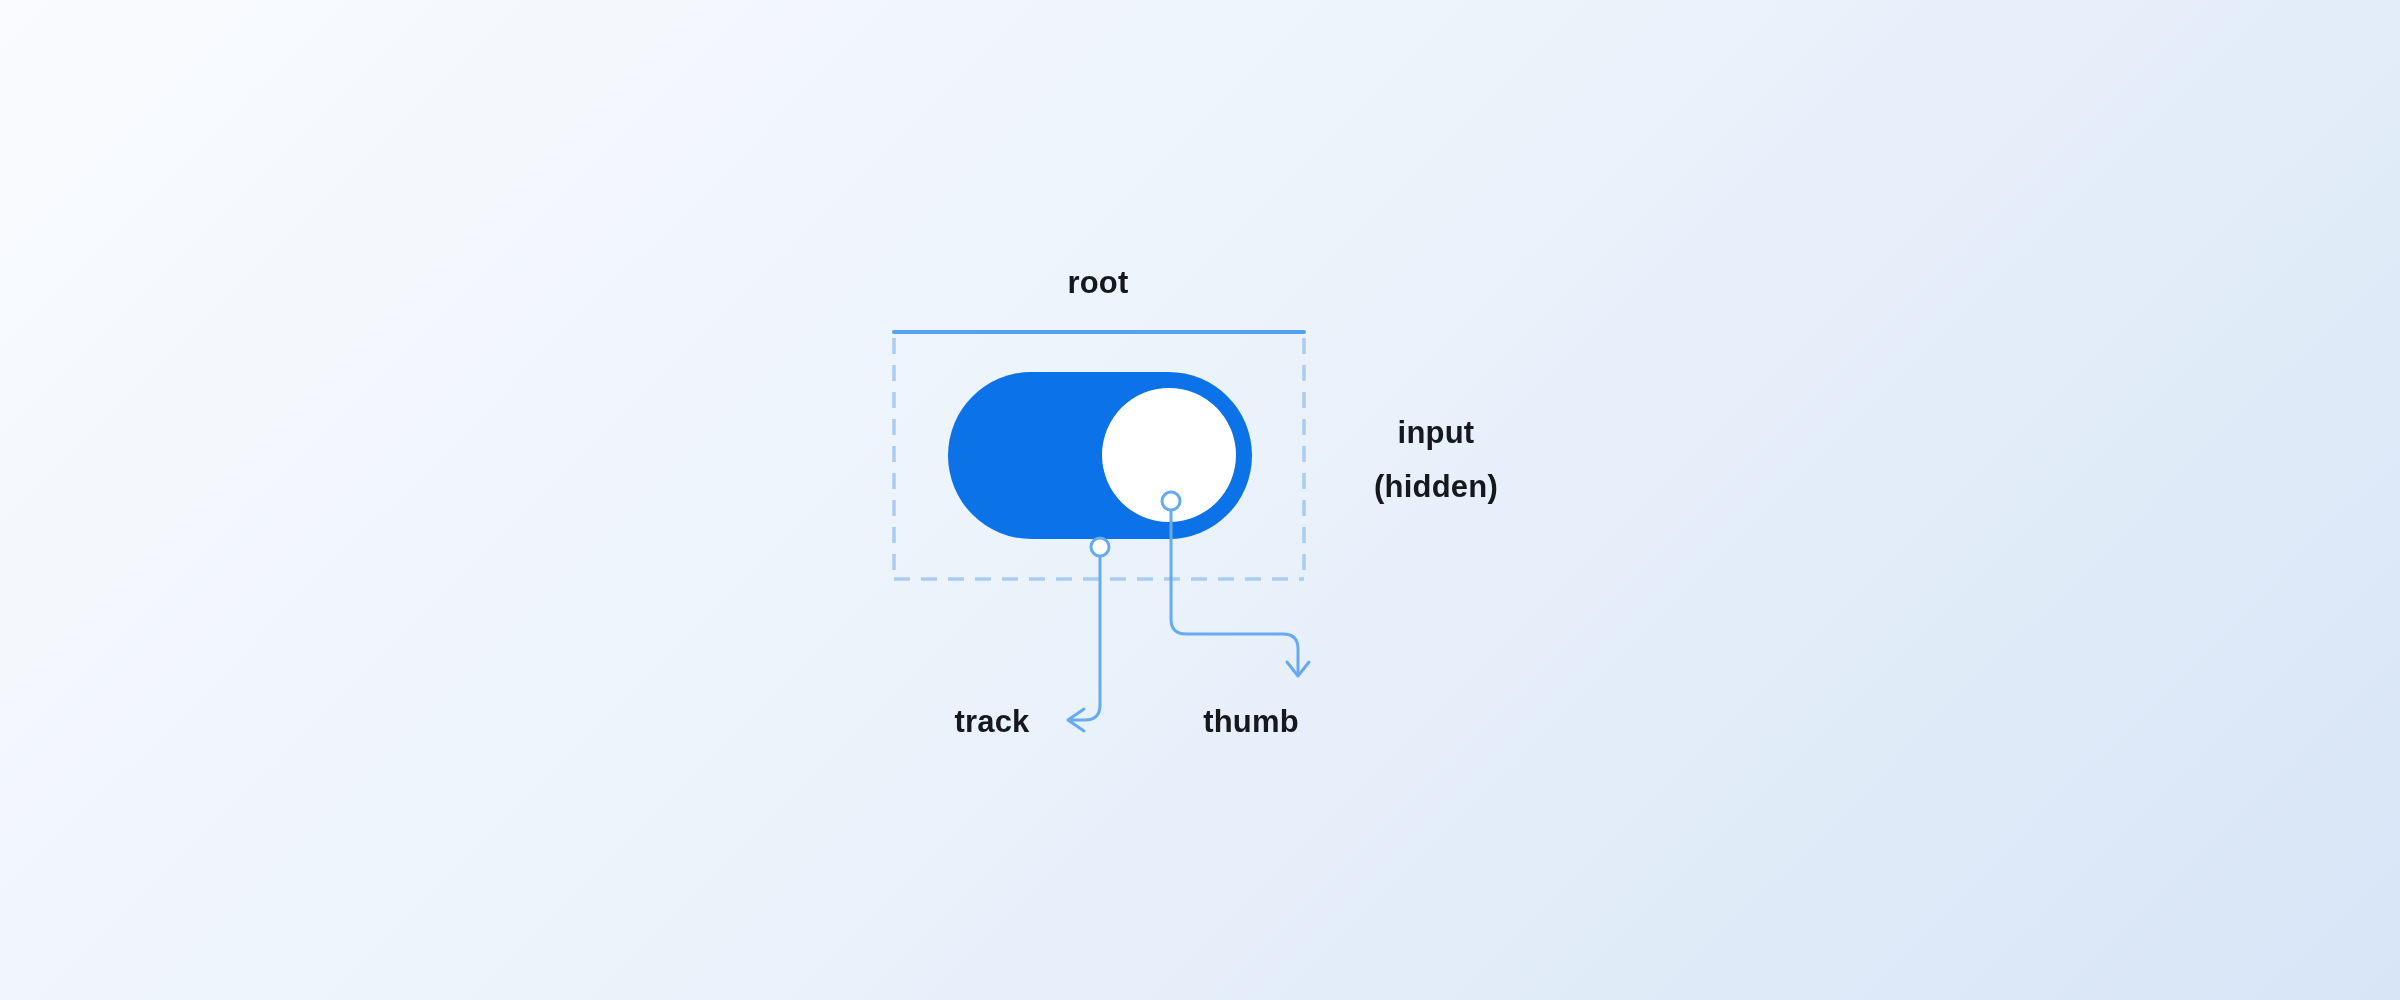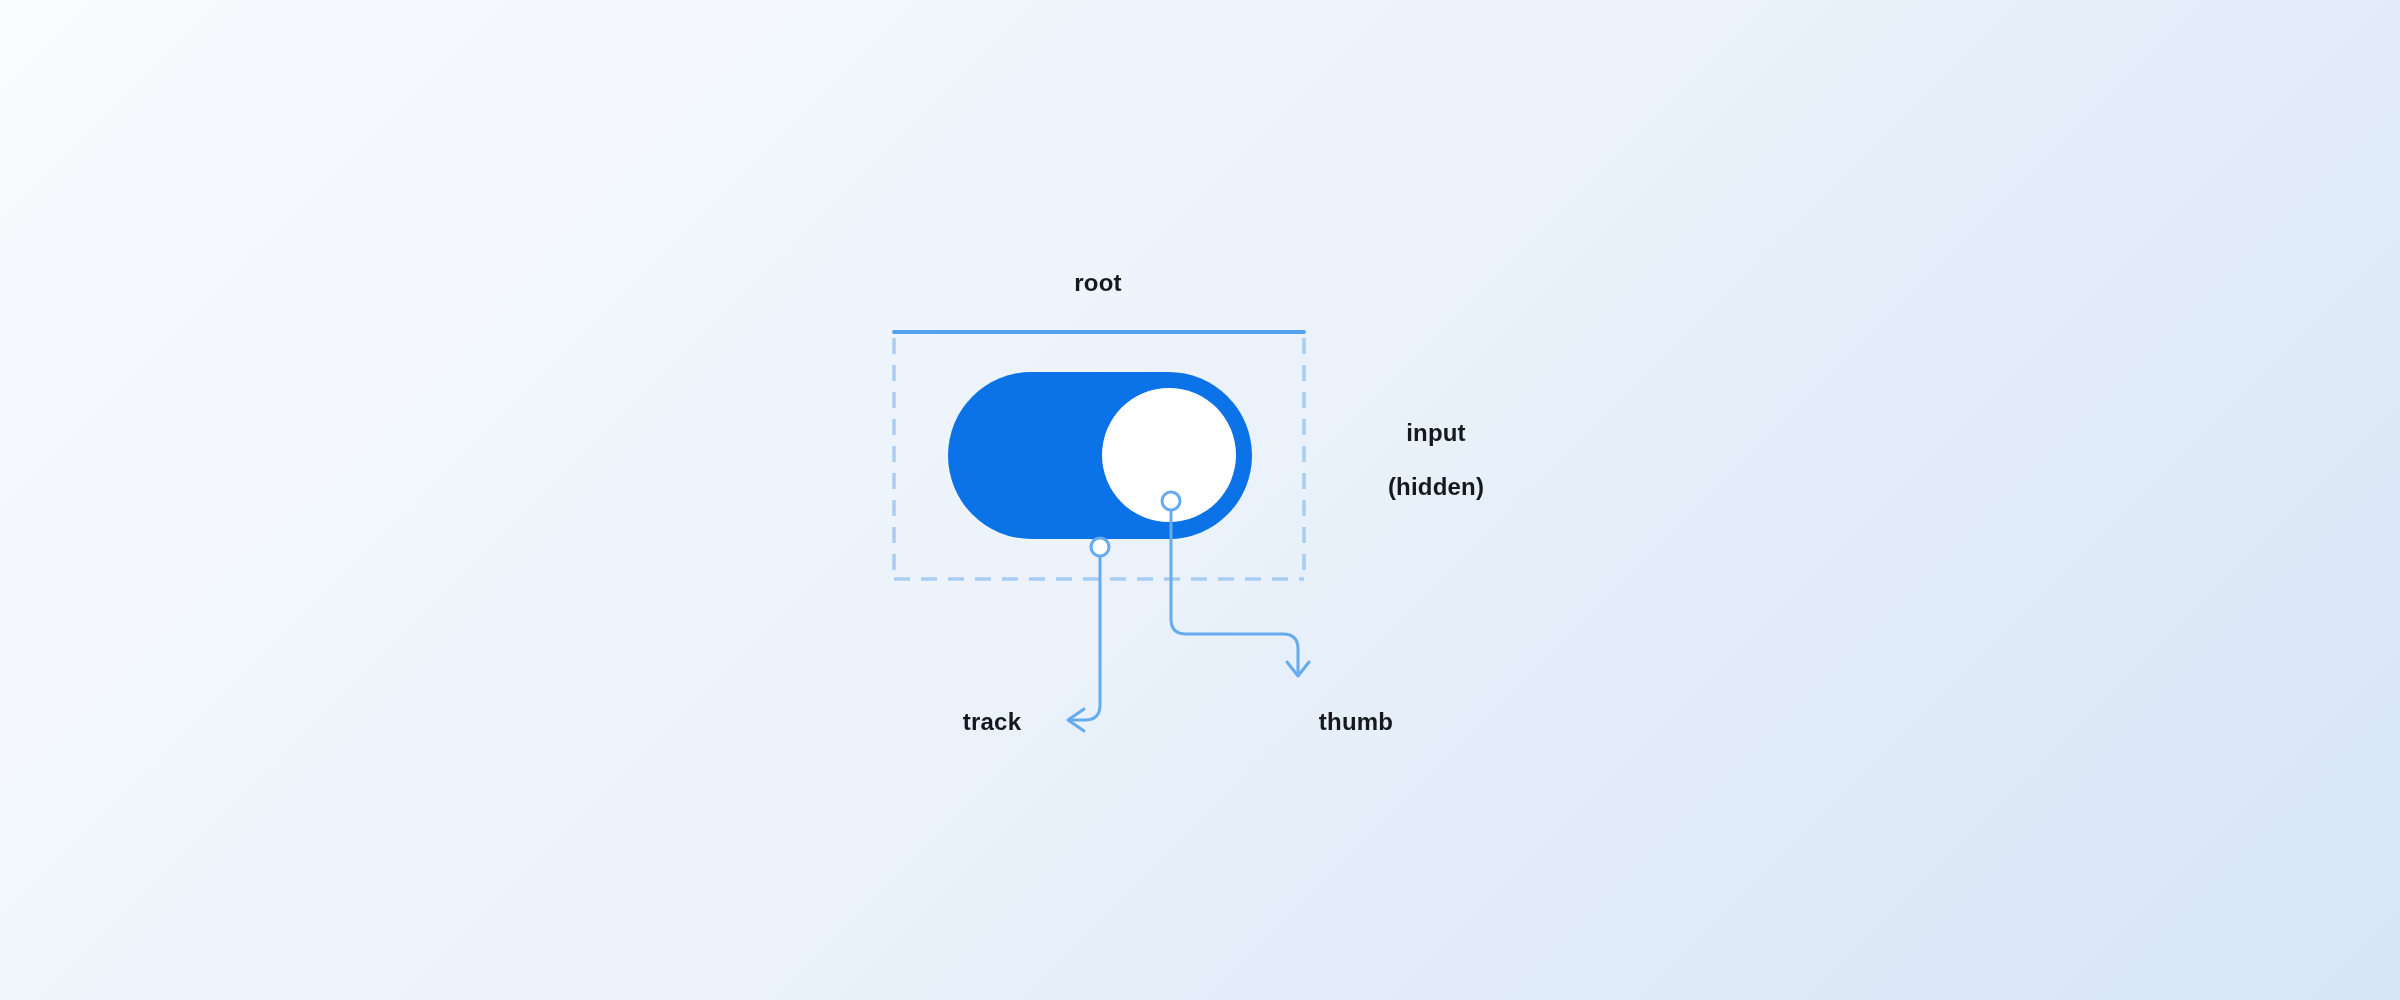--- a/index.html
+++ b/index.html
@@ -17,37 +17,37 @@
   body{
     font-family:"Liberation Sans","DejaVu Sans",sans-serif;
     background:linear-gradient(135deg,var(--background-start) 0%,#ecf3fb 45%,var(--background-end) 100%);
   }
   .canvas{
     position:relative;
     width:2400px;height:1000px;
   }
   .label{
     position:absolute;
-    font-size:24px;
+    font-size:31px;
     font-weight:600;
     color:var(--label-text);
     white-space:nowrap;
     letter-spacing:0.2px;
   }
   .root-label{
     left:1098px;top:283px;
     transform:translate(-50%,-50%);
   }
   .track-label{
     left:992px;top:722px;
     transform:translate(-50%,-50%);
     text-align:right;
   }
   .thumb-label{
-    left:1356px;top:722px;
+    left:1251px;top:722px;
     transform:translate(-50%,-50%);
   }
   .input-group{
     position:absolute;
     left:1436px;top:406px;
     transform:translateX(-50%);
     text-align:center;
     line-height:54px;
   }
   .input-group .label{

